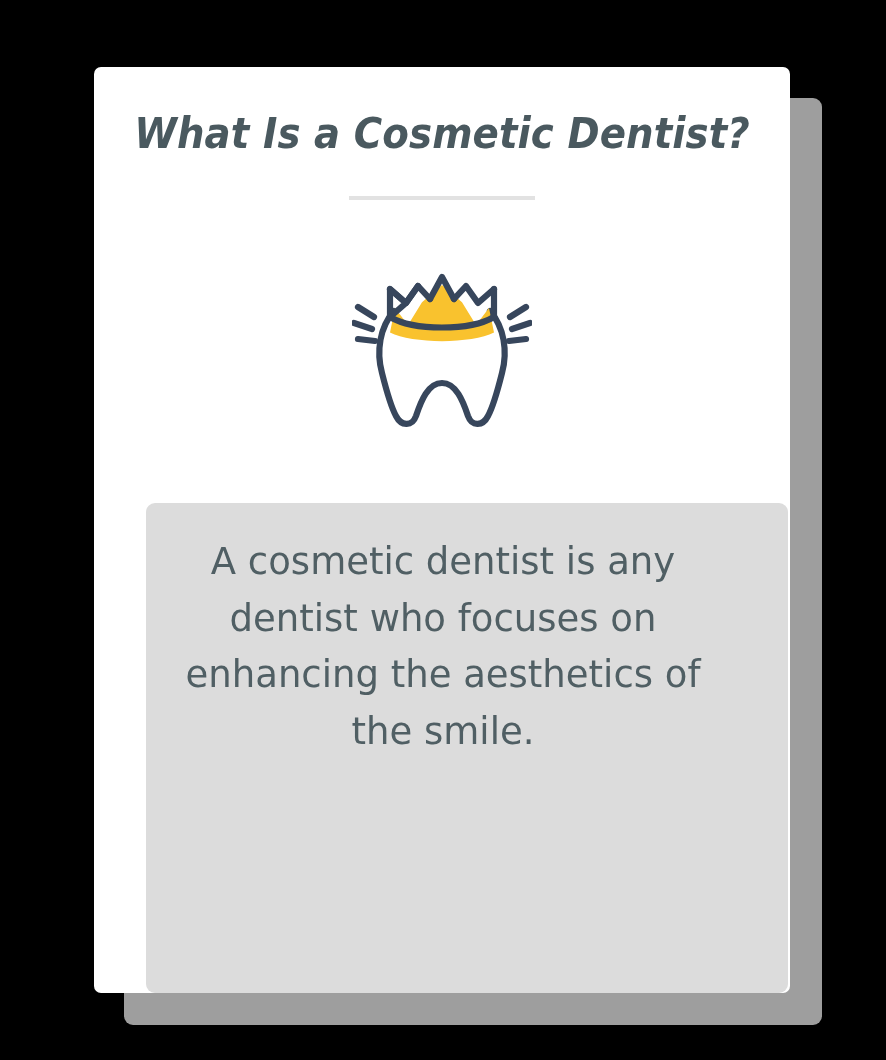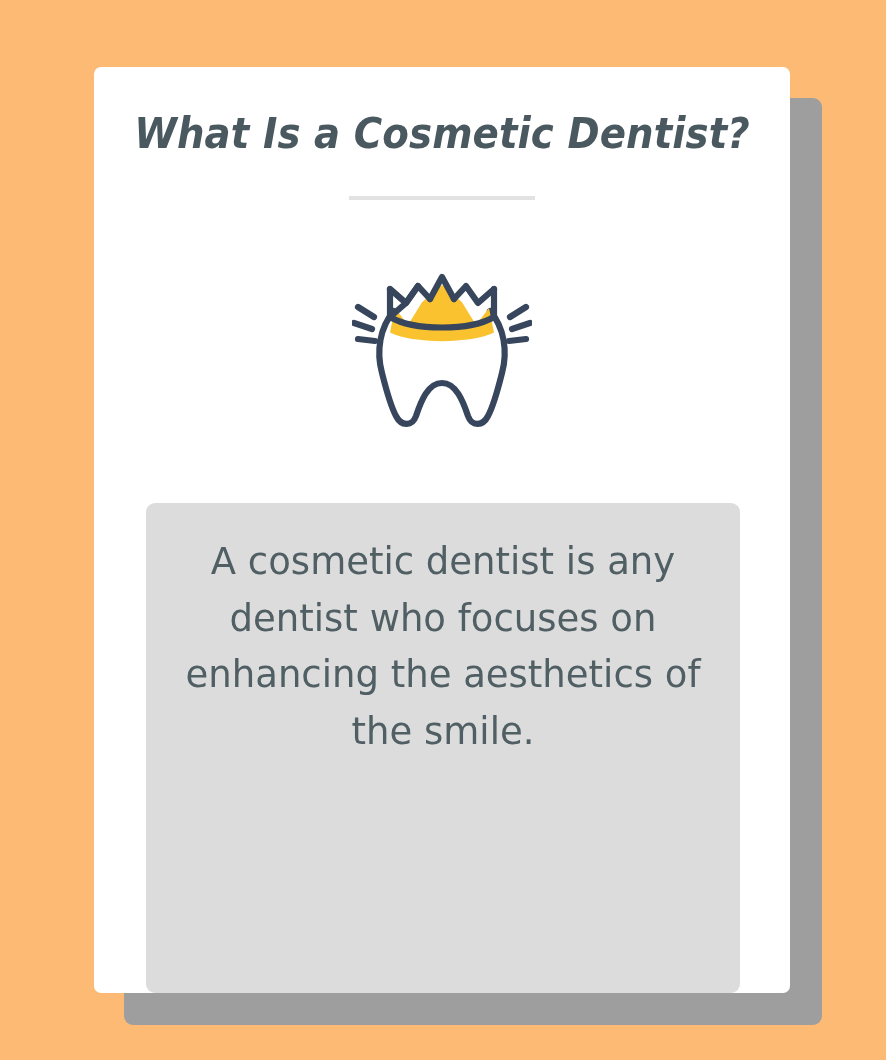--- a/index.html
+++ b/index.html
@@ -11,21 +11,21 @@
     width: 886px;
     height: 1060px;
     overflow: hidden;
     font-family: "Liberation Sans", sans-serif;
   }
 
   .canvas {
     position: relative;
     width: 886px;
     height: 1060px;
-    background: #fdba74;
+    background: #000000;
   }
 
   
   .card-shadow {
     position: absolute;
     left: 124px;
     top: 98px;
     width: 698px;
     height: 927px;
     background: #9e9e9e;
@@ -86,20 +86,21 @@
 
   
   .body-panel {
     position: absolute;
     left: 52px;
     top: 436px;
     width: 594px;
     height: 490px;
     background: #dcdcdc;
     border-radius: 9px;
+    padding-left: 48px;
   }
 
   .body-text {
     position: absolute;
     left: 26px;
     top: 31px;
     width: 542px;
     text-align: center;
     font-family: "DejaVu Sans", "Liberation Sans", sans-serif;
     font-size: 37px;

